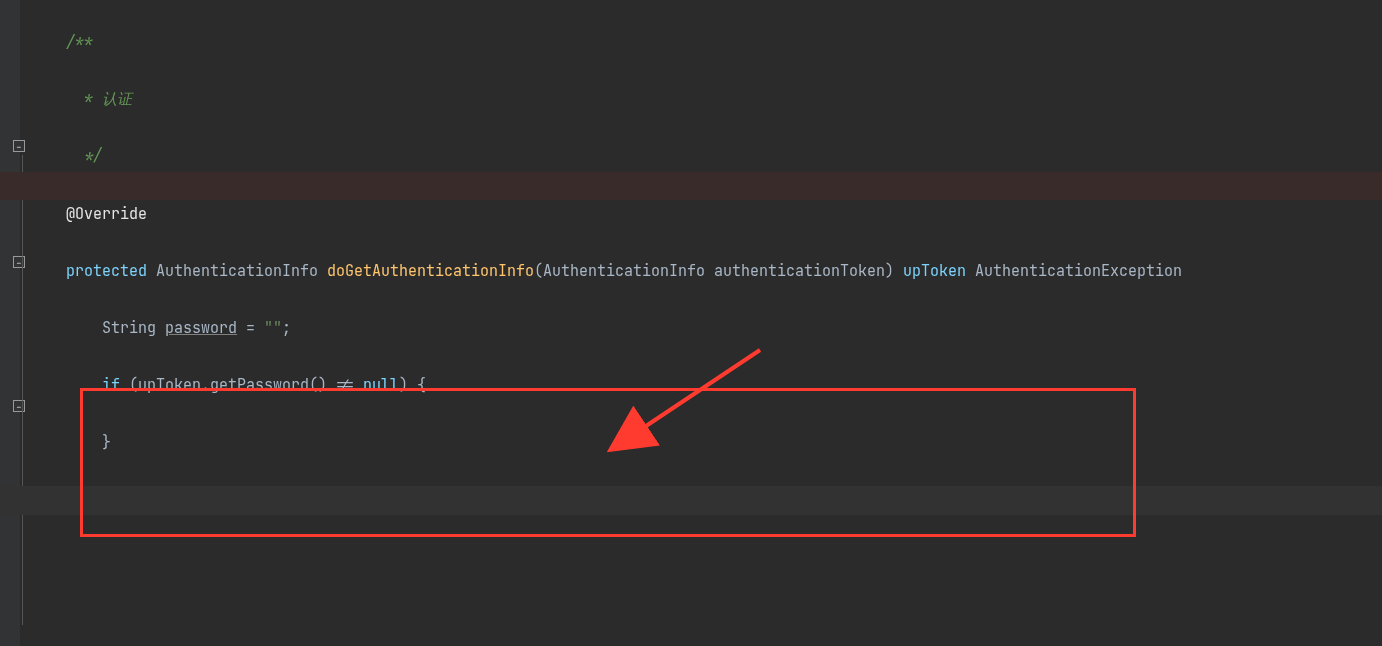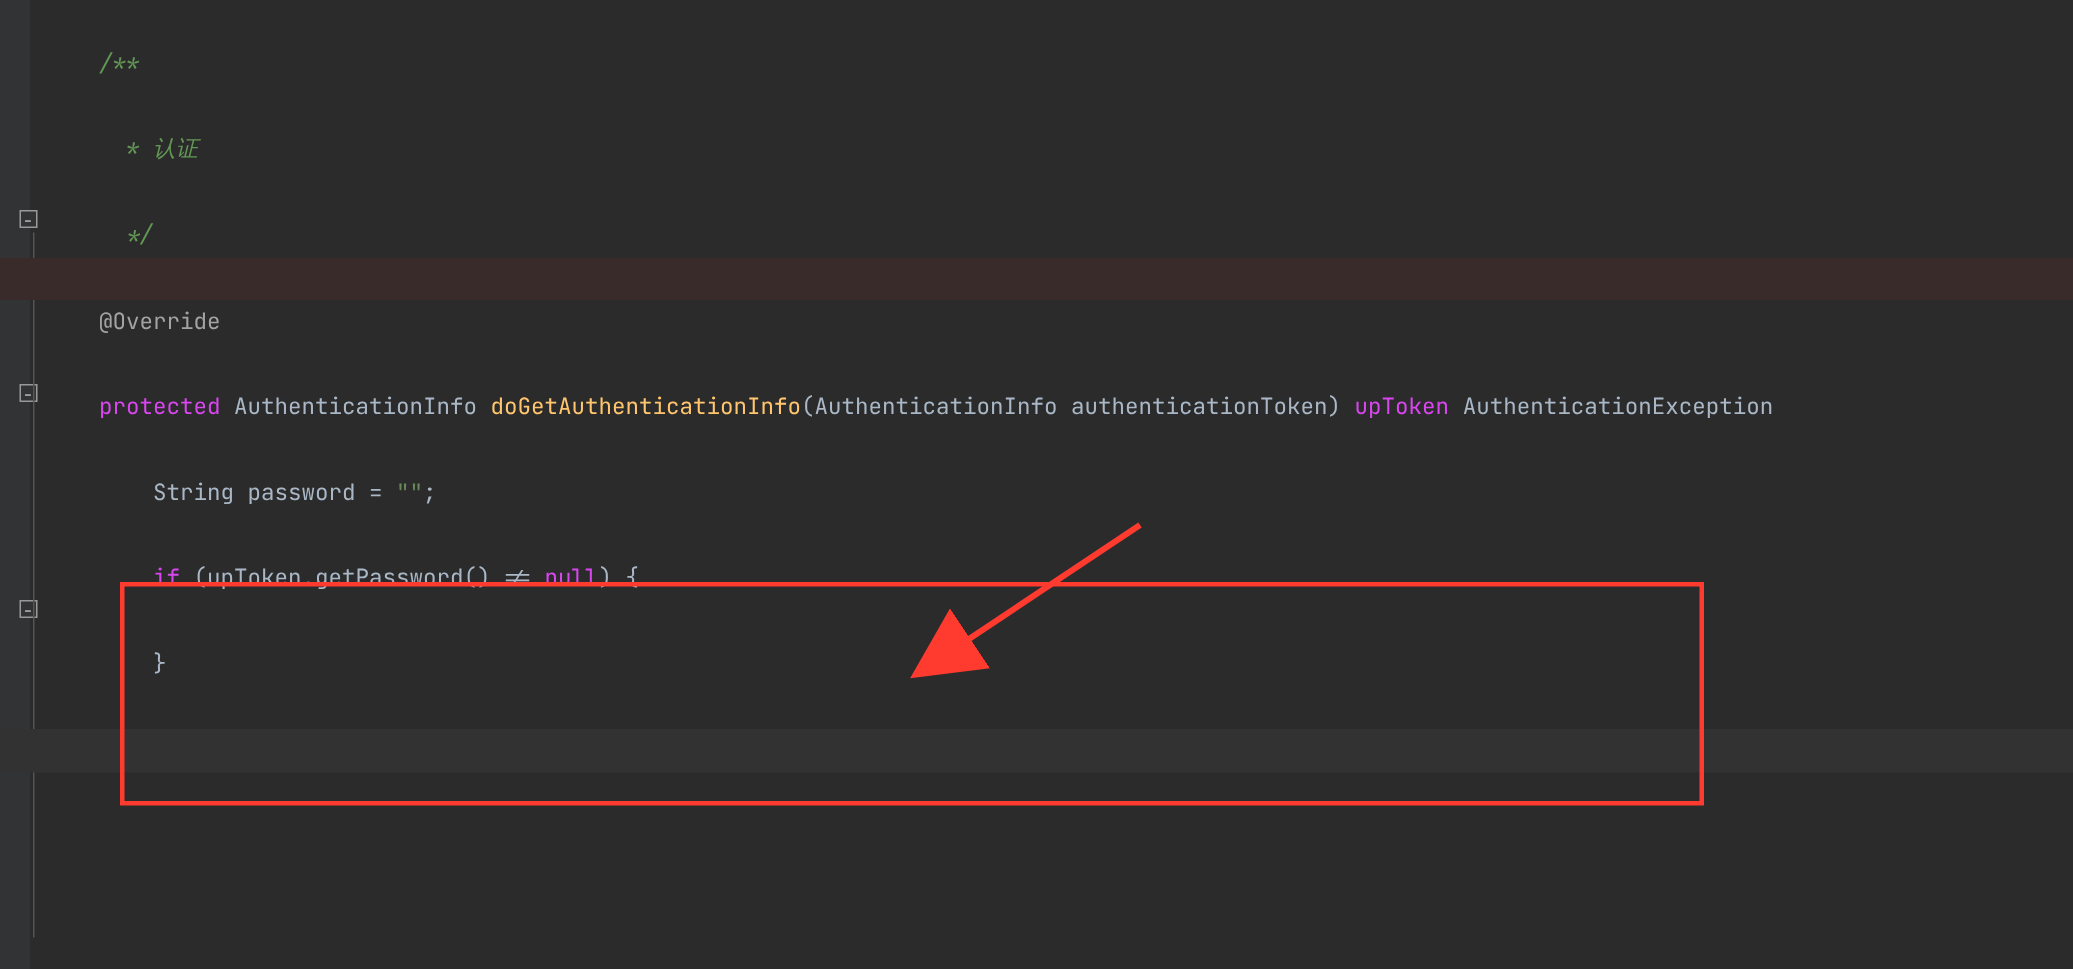--- a/index.html
+++ b/index.html
@@ -3,27 +3,27 @@
 <meta charset="utf-8">
 <style>
   html,body{margin:0;padding:0;background:#2b2b2b;color:#a9b7c6;font-family:"JetBrains Mono","Consolas","Menlo",monospace;font-size:15px;line-height:28.6px;overflow:hidden}
   .editor{position:relative;width:1382px;height:646px;background:#2b2b2b}
   .gutter{position:absolute;left:0;top:0;width:20px;height:646px;background:#313335}
   .caret-row{position:absolute;left:0;height:28.6px;width:100%;background:#323232}
   .unused-row{position:absolute;left:0;height:28.6px;width:100%;background:#3a2b2b}
   pre{margin:0;padding:0 0 0 30px;font:inherit;white-space:pre;position:relative}
   .line{display:block;height:28.6px}
   .c-doc{color:#629755;font-style:italic}
-  .c-anno{color:#a3a3a3}
-  .c-kw{color:#d946ef}
+  .c-anno{color:#e5e5e5}
+  .c-kw{color:#7dd3fc}
   .c-type{color:#a9b7c6}
   .c-method{color:#ffc66d}
   .c-str{color:#6a8759}
   .c-ident{color:#a9b7c6}
-  .c-underline{text-decoration-color:#808080}
+  .c-underline{text-decoration:underline;text-decoration-color:#808080}
   .highlight-box{position:absolute;border:3px solid #ff3b30;pointer-events:none}
   svg.arrow{position:absolute;pointer-events:none}
   .fold-line{position:absolute;left:22px;width:1px;background:#555}
   .fold-glyph{position:absolute;left:13px;width:12px;height:12px;border:1px solid #999;background:#313335;box-sizing:border-box}
   .fold-glyph::after{content:"−";color:#bbb;position:absolute;left:1px;top:-8px;font-size:12px}
 </style>
 </head>
 <body>
 
 <div class="editor">

